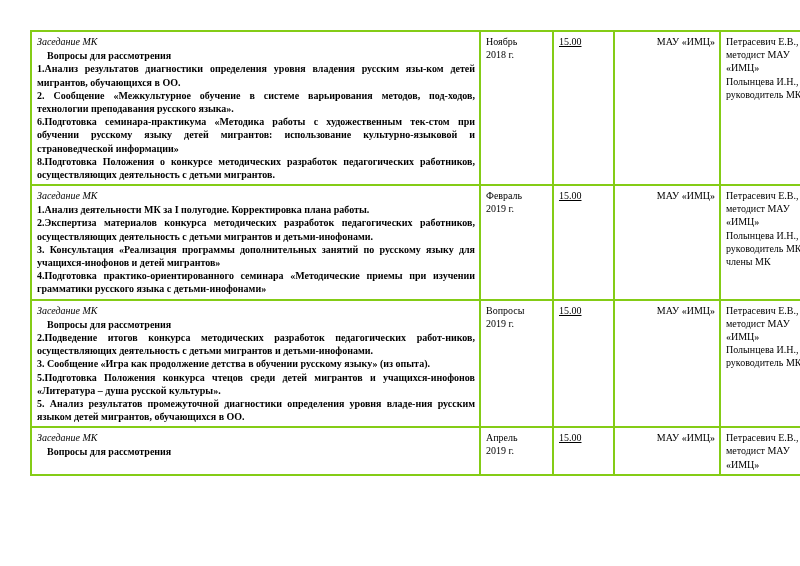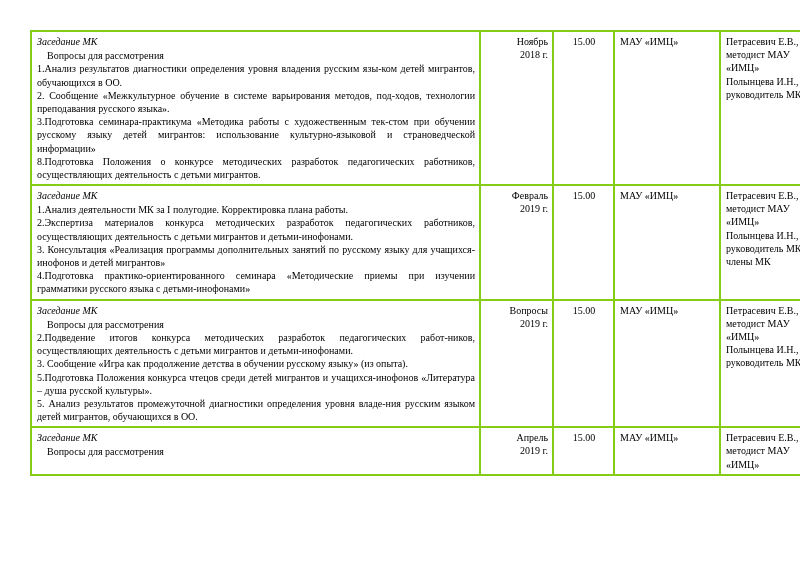--- a/index.html
+++ b/index.html
@@ -26,55 +26,56 @@
     table-layout: fixed;
   }
   table.doc-table td {
     border: 2px solid #84cc16;
     vertical-align: top;
     padding: 3px 4px 3px 5px;
     font-size: 10px;
     line-height: 1.32;
   }
   td.col-content { width: 438px; }
-  td.col-date    { width: 62px;  text-align: right; }
-  td.col-time    { width: 50px;  text-align: center; }
-  td.col-place   { width: 95px;  text-align: left; }
+  td.col-date    { width: 62px;  text-align: left; }
+  td.col-time    { width: 50px;  text-align: left; text-decoration: underline; }
+  td.col-place   { width: 95px;  text-align: right; }
   td.col-resp    { width: 97px;  text-align: left; }
 
   .heading {
     font-style: italic;
     font-weight: normal;
     display: block;
     margin: 0 0 1px 0;
   }
   .line {
     display: block;
     text-align: justify;
     text-justify: inter-word;
+    font-weight: bold;
   }
   .line.indent {
     text-indent: 10px;
   }
   .resp-line { display: block; }
 </style>
 </head>
 <body>
 
 <div class="page">
   <table class="doc-table">
     <tbody>
 
       <tr>
         <td class="col-content">
           <span class="heading">Заседание МК</span>
           <span class="line indent">Вопросы для рассмотрения</span>
           <span class="line">1.Анализ результатов диагностики определения уровня владения русским язы-ком детей мигрантов, обучающихся в ОО.</span>
           <span class="line">2. Сообщение «Межкультурное обучение в системе варьирования методов, под-ходов, технологии преподавания русского языка».</span>
-          <span class="line">3.Подготовка семинара-практикума «Методика работы с художественным тек-стом при обучении русскому языку детей мигрантов: использование культурно-языковой и страноведческой информации»</span>
+          <span class="line">6.Подготовка семинара-практикума «Методика работы с художественным тек-стом при обучении русскому языку детей мигрантов: использование культурно-языковой и страноведческой информации»</span>
           <span class="line">8.Подготовка Положения о конкурсе методических разработок педагогических работников, осуществляющих деятельность с детьми мигрантов.</span>
         </td>
         <td class="col-date">
           <span class="resp-line">Ноябрь</span>
           <span class="resp-line">2018 г.</span>
         </td>
         <td class="col-time">15.00</td>
         <td class="col-place">МАУ «ИМЦ»</td>
         <td class="col-resp">
           <span class="resp-line">Петрасевич Е.В.,</span>

